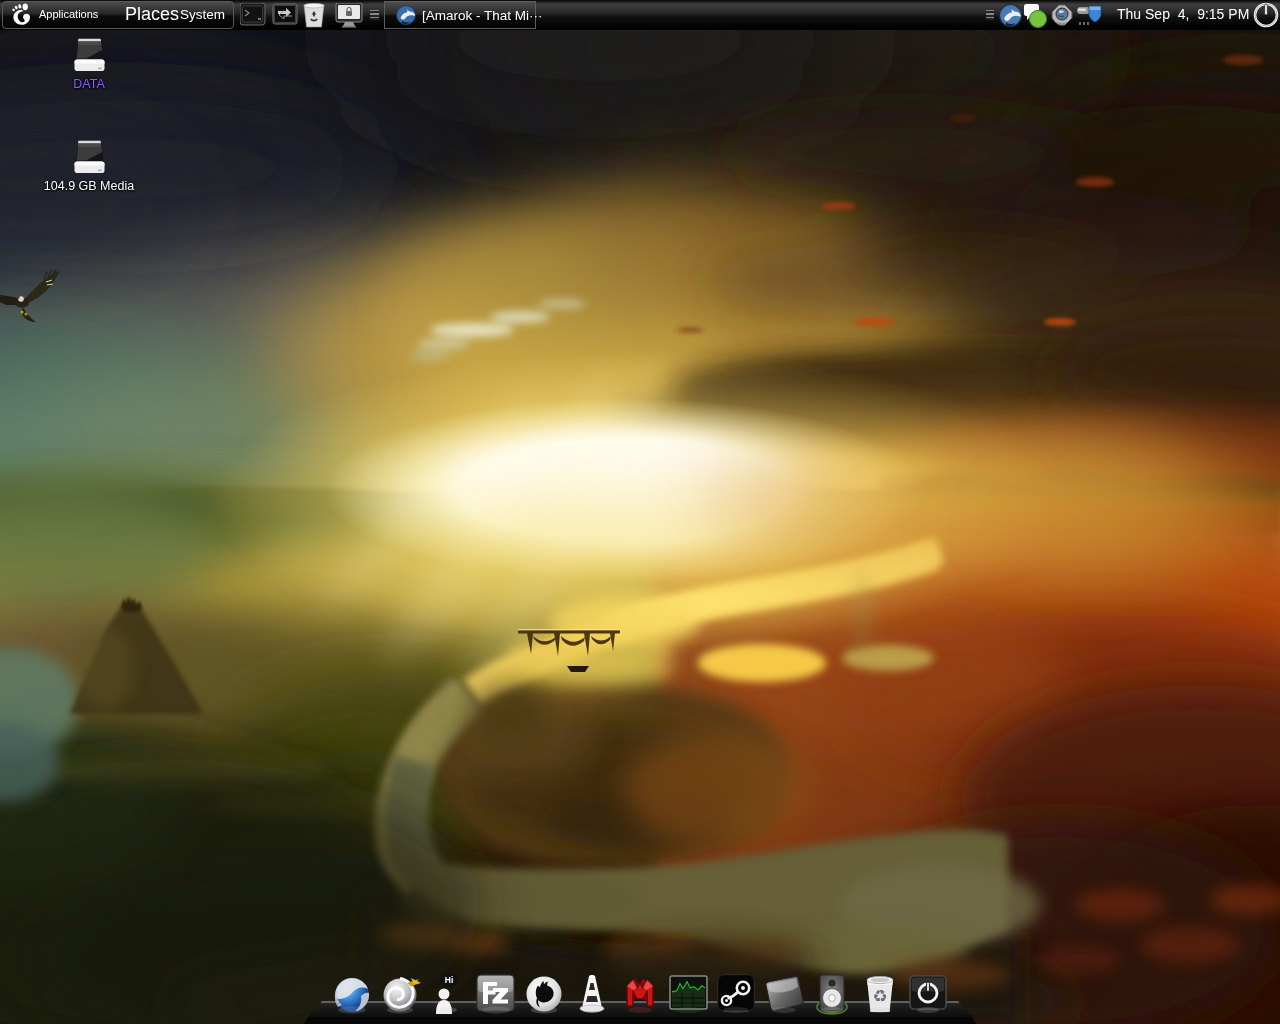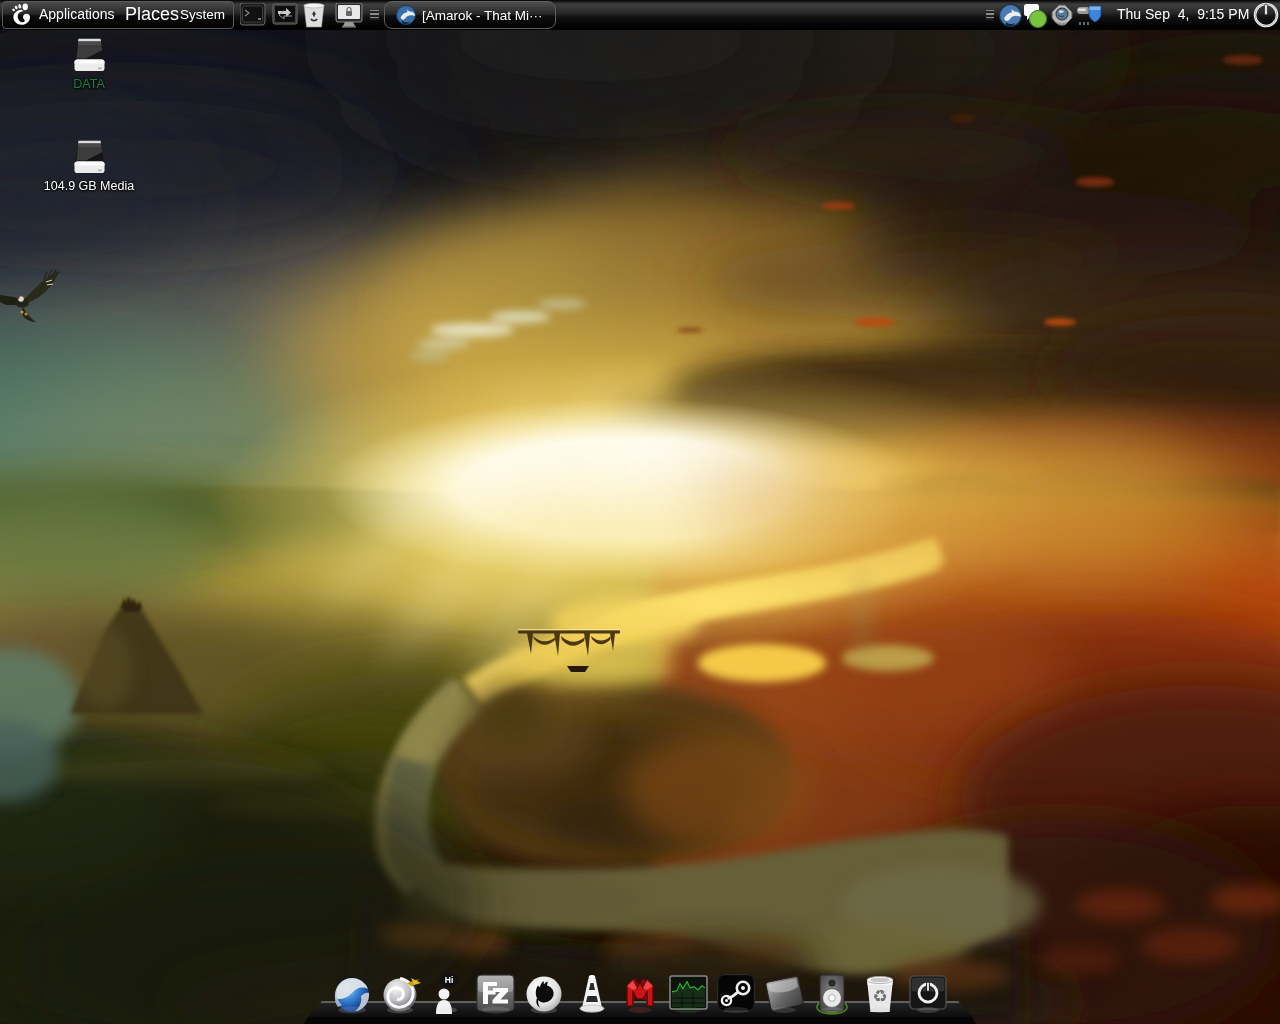--- a/index.html
+++ b/index.html
@@ -281,21 +281,21 @@
 
 <div id="panel" style="position:absolute;left:0;top:0;width:1280px;height:30px;background:linear-gradient(180deg,#050505 0%,#3e3e3e 14%,#2b2b2b 40%,#101010 58%,#000 92%);">
   <div style="position:absolute;left:2px;top:1px;height:28px;width:232px;border:1px solid #5a5a5a;border-radius:4px;background:linear-gradient(180deg,#4c4c4c,#262626 46%,#0b0b0b 54%,#030303);"></div>
   <svg style="position:absolute;left:9px;top:2px;" width="26" height="26" viewBox="0 0 26 26">
     <path fill="#fff" d="M14.5,9.2 c-3.6,0 -5.8,2.4 -5.8,5.2 c0,3.4 2.8,5.9 5.1,5.9 c1.2,0 1.9,-0.7 1.9,-1.7 c0,-1.3 -1.7,-1.6 -1.7,-3.6 c0,-2.1 1.8,-3.3 3.5,-3.3 c2,0 3.5,1.3 3.5,3.5 c0,4.1 -3.7,7.6 -8.4,7.6 c-4.5,0 -8.2,-3.2 -8.2,-7.5 c0,-4.4 3.9,-7.6 8.6,-7.6 Z" fill-rule="evenodd"></path>
     <ellipse fill="#fff" cx="16.2" cy="4.8" rx="2.7" ry="3.4"></ellipse>
     <ellipse fill="#fff" cx="10.8" cy="4.4" rx="1.5" ry="2.2" transform="rotate(-14 10.8 4.4)"></ellipse>
     <ellipse fill="#fff" cx="7.2" cy="5.6" rx="1.3" ry="1.8" transform="rotate(-30 7.2 5.6)"></ellipse>
     <ellipse fill="#fff" cx="4.6" cy="7.8" rx="1.1" ry="1.5" transform="rotate(-52 4.6 7.8)"></ellipse>
   </svg>
-  <div style="position:absolute;left:39px;top:0;height:20px;line-height:29px;color:#fff;font-size:14px;">Applications</div>
+  <div style="position:absolute;left:39px;top:0;height:20px;line-height:29px;color:#fff;font-size:11px;">Applications</div>
   <div style="position:absolute;left:125px;top:0;height:30px;line-height:29px;color:#fff;font-size:18px;">Places</div>
   <div style="position:absolute;left:180px;top:0;height:22px;line-height:29px;color:#fff;font-size:13.5px;">System</div>
 
   <svg style="position:absolute;left:240px;top:3px;" width="140" height="26" viewBox="0 0 140 26">
     <rect x="0" y="0" width="25" height="22" rx="3" fill="#1c1c1c" stroke="#6a6a6a"></rect>
     <rect x="2.5" y="3" width="20" height="16" rx="2" fill="#111" stroke="#444" stroke-width="0.8"></rect>
     <path d="M5,7 L9,10 L5,13" stroke="#888" stroke-width="1.2" fill="none"></path>
     <rect x="18" y="15" width="3" height="2" fill="#777"></rect>
     <g transform="translate(33,0)">
       <rect x="0" y="1" width="24" height="20" rx="2" fill="#222" stroke="#777"></rect>
@@ -312,21 +312,21 @@
       <rect x="0" y="0" width="26" height="19" rx="2" fill="#2a2a2a" stroke="#888"></rect>
       <rect x="2" y="2" width="22" height="14" rx="1" fill="#e8e8e8"></rect>
       <rect x="10" y="8" width="6" height="5" rx="1" fill="#666"></rect>
       <path d="M11,8 v-1.5 a2,2 0 0 1 4,0 V8" fill="none" stroke="#666" stroke-width="1.2"></path>
       <path d="M9,19 L17,19 L19,23 L7,23 Z" fill="#999"></path>
       <rect x="6" y="23" width="14" height="1.6" fill="#777"></rect>
     </g>
   </svg>
   <div style="position:absolute;left:370px;top:10px;width:9px;height:10px;background:repeating-linear-gradient(180deg,#888 0 1.5px,#222 1.5px 3.4px);"></div>
 
-  <div style="position:absolute;left:384px;top:1px;width:172px;height:28px;border:1px solid #5e5e5e;border-radius:8px;background:linear-gradient(180deg,#4e4e4e,#282828 46%,#0c0c0c 54%,#030303);color:#fff;font-size:13.5px;line-height:27px;padding-left:37px;white-space:nowrap;">[Amarok - That Mi···</div>
+  <div style="position:absolute;left:384px;top:1px;width:152px;height:28px;border:1px solid #5e5e5e;border-radius:0;background:linear-gradient(180deg,#4e4e4e,#282828 46%,#0c0c0c 54%,#030303);color:#fff;font-size:13.5px;line-height:27px;padding-left:37px;white-space:nowrap;">[Amarok - That Mi···</div>
   <svg style="position:absolute;left:396px;top:5px;" width="20" height="20" viewBox="0 0 20 20">
     <circle cx="10" cy="10" r="9.5" fill="#3a6ea8"></circle>
     <circle cx="10" cy="10" r="9.5" fill="none" stroke="#1a3a60" stroke-width="1"></circle>
     <path d="M4.5,12.5 C6,9.5 8.5,7.5 11.5,7 L11,4.5 L13.5,6.5 L16,6.8 C17.8,7.4 19,9 19.2,10.8 L15.5,10.2 C13,10 11,11 9.5,13 C8,15 6,15.5 4.5,12.5 Z" fill="#e8eef4"></path>
     <path d="M6,15.5 C8,17.5 11,18 14,16.5 C12,19.5 8,19.8 6,18 Z" fill="#10253d"></path>
   </svg>
 
   <div style="position:absolute;left:986px;top:10px;width:8px;height:10px;background:repeating-linear-gradient(180deg,#888 0 1.5px,#222 1.5px 3.4px);"></div>
   <svg style="position:absolute;left:999px;top:4px;" width="23" height="23" viewBox="0 0 23 23">
     <circle cx="11.5" cy="11.5" r="11" fill="#4a7ab0"></circle>
@@ -371,21 +371,21 @@
 <div style="position:absolute;left:39px;top:37px;width:100px;text-align:center;">
   <svg width="31" height="35" viewBox="0 0 31 35" style="display:block;margin:0 auto;">
     <path d="M4.5,3 L26.5,3 L30,24 L1,24 Z" fill="#151515"></path>
     <path d="M4.5,1.8 L26.5,1.8 L27,4.4 L4,4.4 Z" fill="#dcdcdc"></path>
     <path d="M4.2,4.8 L26.8,4.8 L28.2,13 L12,21.5 L2.6,21.5 Z" fill="#3c3c3c"></path>
     <path d="M4.2,4.8 L26.8,4.8 L27.3,8 L3.7,8 Z" fill="#4a4a4a"></path>
     <rect x="0.5" y="22.5" width="30" height="11.5" rx="2.8" fill="#ececec"></rect>
     <path d="M0.5,25.3 a2.8,2.8 0 0 1 2.8,-2.8 L27.7,22.5 a2.8,2.8 0 0 1 2.8,2.8 l0,1.2 L0.5,26.5 Z" fill="#fbfbfb"></path>
     <rect x="24" y="30.5" width="4" height="1.8" rx="0.9" fill="#b0b0b0"></rect>
   </svg>
-  <div style="color:#15803d;font-size:12.5px;margin-top:5px;text-shadow:0 1px 2px #000,0 0 3px #000;">DATA</div>
+  <div style="color:#8b5cf6;font-size:12.5px;margin-top:5px;text-shadow:0 1px 2px #000,0 0 3px #000;">DATA</div>
 </div>
 <div style="position:absolute;left:39px;top:139px;width:100px;text-align:center;">
   <svg width="31" height="35" viewBox="0 0 31 35" style="display:block;margin:0 auto;">
     <path d="M4.5,3 L26.5,3 L30,24 L1,24 Z" fill="#151515"></path>
     <path d="M4.5,1.8 L26.5,1.8 L27,4.4 L4,4.4 Z" fill="#dcdcdc"></path>
     <path d="M4.2,4.8 L26.8,4.8 L28.2,13 L12,21.5 L2.6,21.5 Z" fill="#3c3c3c"></path>
     <path d="M4.2,4.8 L26.8,4.8 L27.3,8 L3.7,8 Z" fill="#4a4a4a"></path>
     <rect x="0.5" y="22.5" width="30" height="11.5" rx="2.8" fill="#ececec"></rect>
     <path d="M0.5,25.3 a2.8,2.8 0 0 1 2.8,-2.8 L27.7,22.5 a2.8,2.8 0 0 1 2.8,2.8 l0,1.2 L0.5,26.5 Z" fill="#fbfbfb"></path>
     <rect x="24" y="30.5" width="4" height="1.8" rx="0.9" fill="#b0b0b0"></rect>

